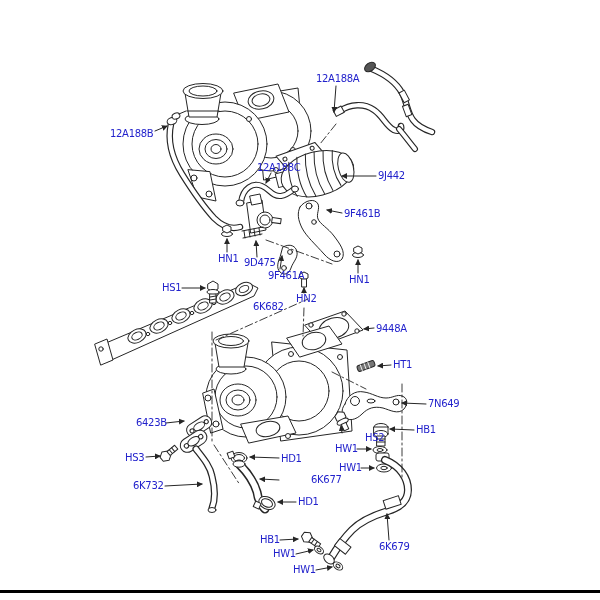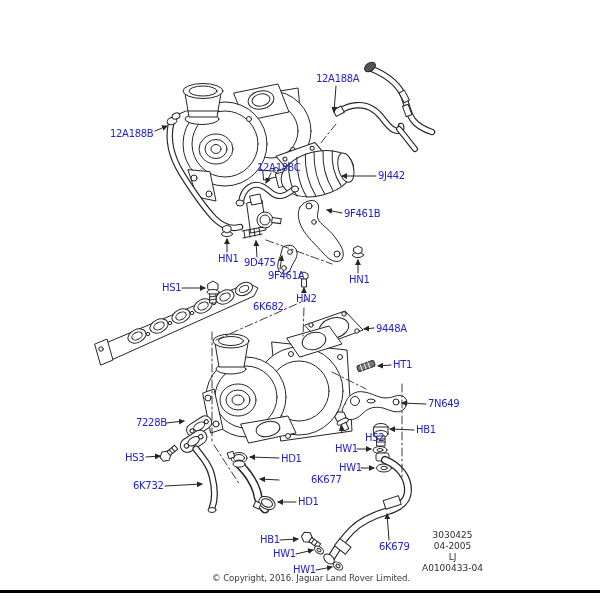--- a/index.html
+++ b/index.html
@@ -364,36 +364,29 @@
       <div class="part-label" style="left: 162px; top: 288px; color: rgb(34, 34, 204);">HS1</div>
       <div class="part-label" style="left: 296px; top: 299px; color: rgb(34, 34, 204);">HN2</div>
       <div class="part-label" style="left: 253px; top: 307px; color: rgb(34, 34, 204);">6K682</div>
       <div class="part-label" style="left: 376px; top: 329px; color: rgb(34, 34, 204);">9448A</div>
       <div class="part-label" style="left: 393px; top: 365px; color: rgb(34, 34, 204);">HT1</div>
       <div class="part-label" style="left: 428px; top: 404px; color: rgb(34, 34, 204); text-align: center;">7N649</div>
       <div class="part-label" style="left: 416px; top: 430px; color: rgb(34, 34, 204);">HB1</div>
       <div class="part-label" style="left: 333px; top: 438px; color: rgb(34, 34, 204); margin-left: 32px;">HS2</div>
       <div class="part-label" style="left: 335px; top: 449px; color: rgb(34, 34, 204);">HW1</div>
       <div class="part-label" style="left: 339px; top: 468px; color: rgb(34, 34, 204);">HW1</div>
-      <div class="part-label" style="left: 136px; top: 423px; color: rgb(34, 34, 204);">7228B</div>
+      <div class="part-label" style="left: 136px; top: 423px; color: rgb(34, 34, 204);">6423B</div>
       <div class="part-label" style="left: 125px; top: 458px; color: rgb(34, 34, 204);">HS3</div>
       <div class="part-label" style="left: 133px; top: 486px; color: rgb(34, 34, 204);">6K732</div>
       <div class="part-label" style="left: 281px; top: 459px; color: rgb(34, 34, 204);">HD1</div>
       <div class="part-label" style="left: 291px; top: 480px; color: rgb(34, 34, 204); margin-left: 20px;">6K677</div>
       <div class="part-label" style="left: 298px; top: 502px; color: rgb(34, 34, 204);">HD1</div>
       <div class="part-label" style="left: 260px; top: 540px; color: rgb(34, 34, 204);">HB1</div>
       <div class="part-label" style="left: 273px; top: 554px; color: rgb(34, 34, 204);">HW1</div>
       <div class="part-label" style="left: 293px; top: 570px; color: rgb(34, 34, 204);">HW1</div>
       <div class="part-label" style="left: 379px; top: 547px; color: rgb(34, 34, 204);">6K679</div>
     </div>
 
-<div class="refblock">
-  <div>3030425</div>
-  <div>04-2005</div>
-  <div>LJ</div>
-  <div>A0100433-04</div>
+
+
+<div class="bottom-rule"></div>
+
 </div>
 
-<div class="copyright">© Copyright, 2016. Jaguar Land Rover Limited.</div>
-
-<div class="bottom-rule"></div>
-
-</div>
-
 </body></html>

